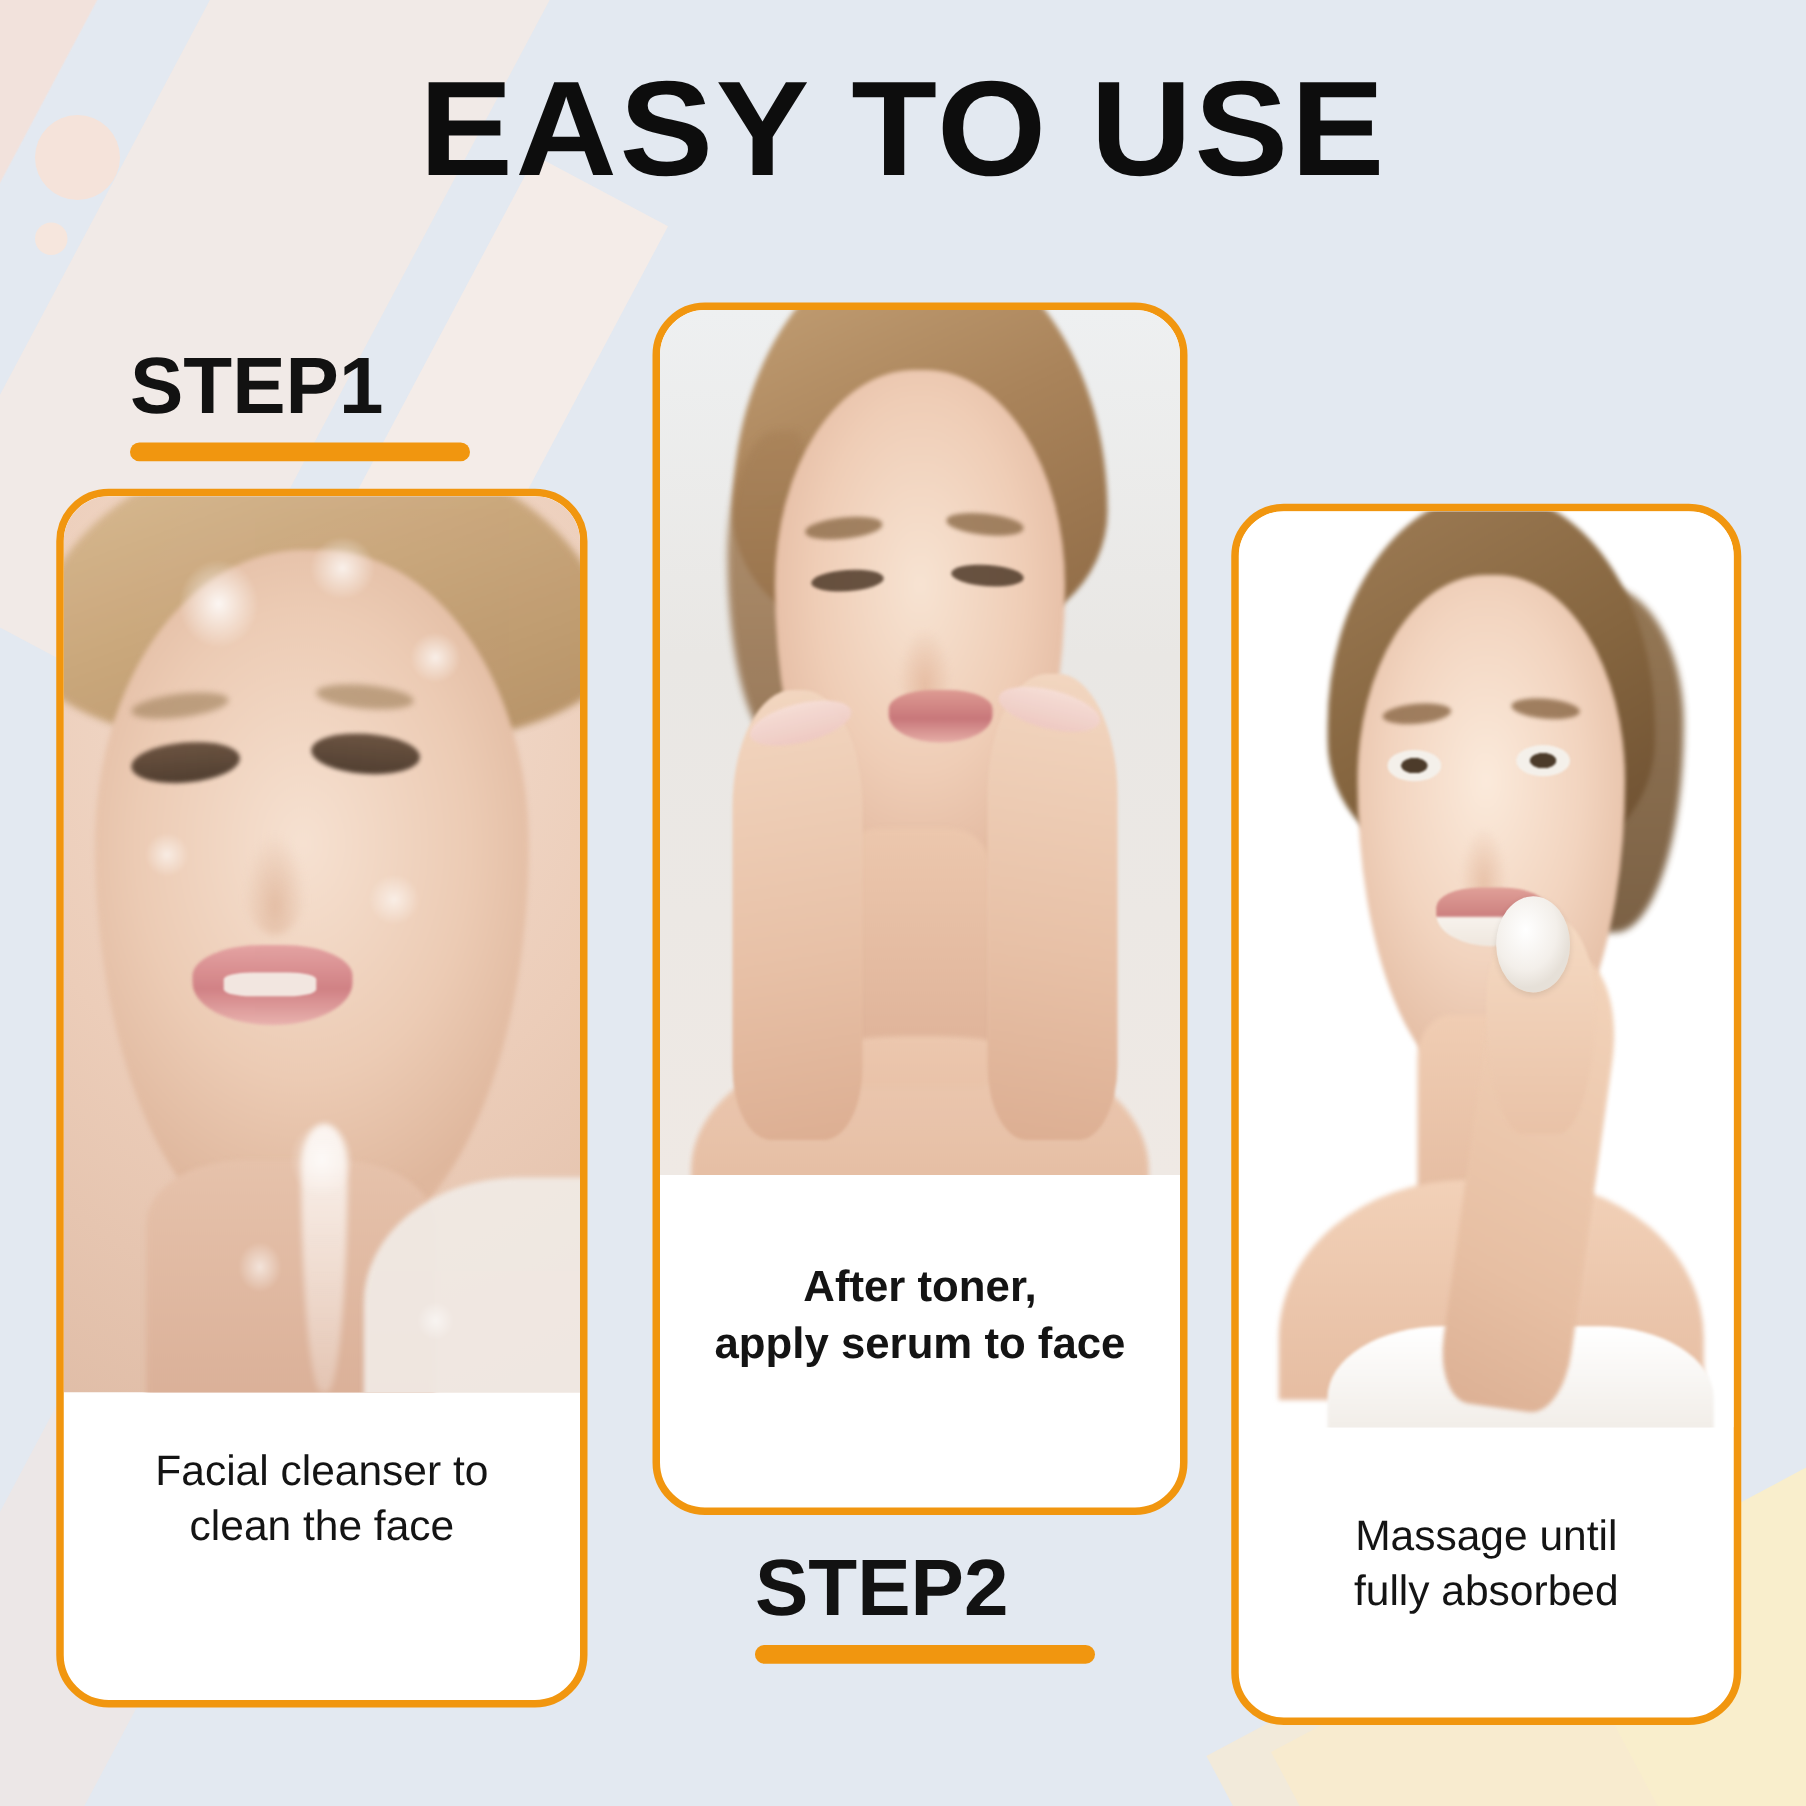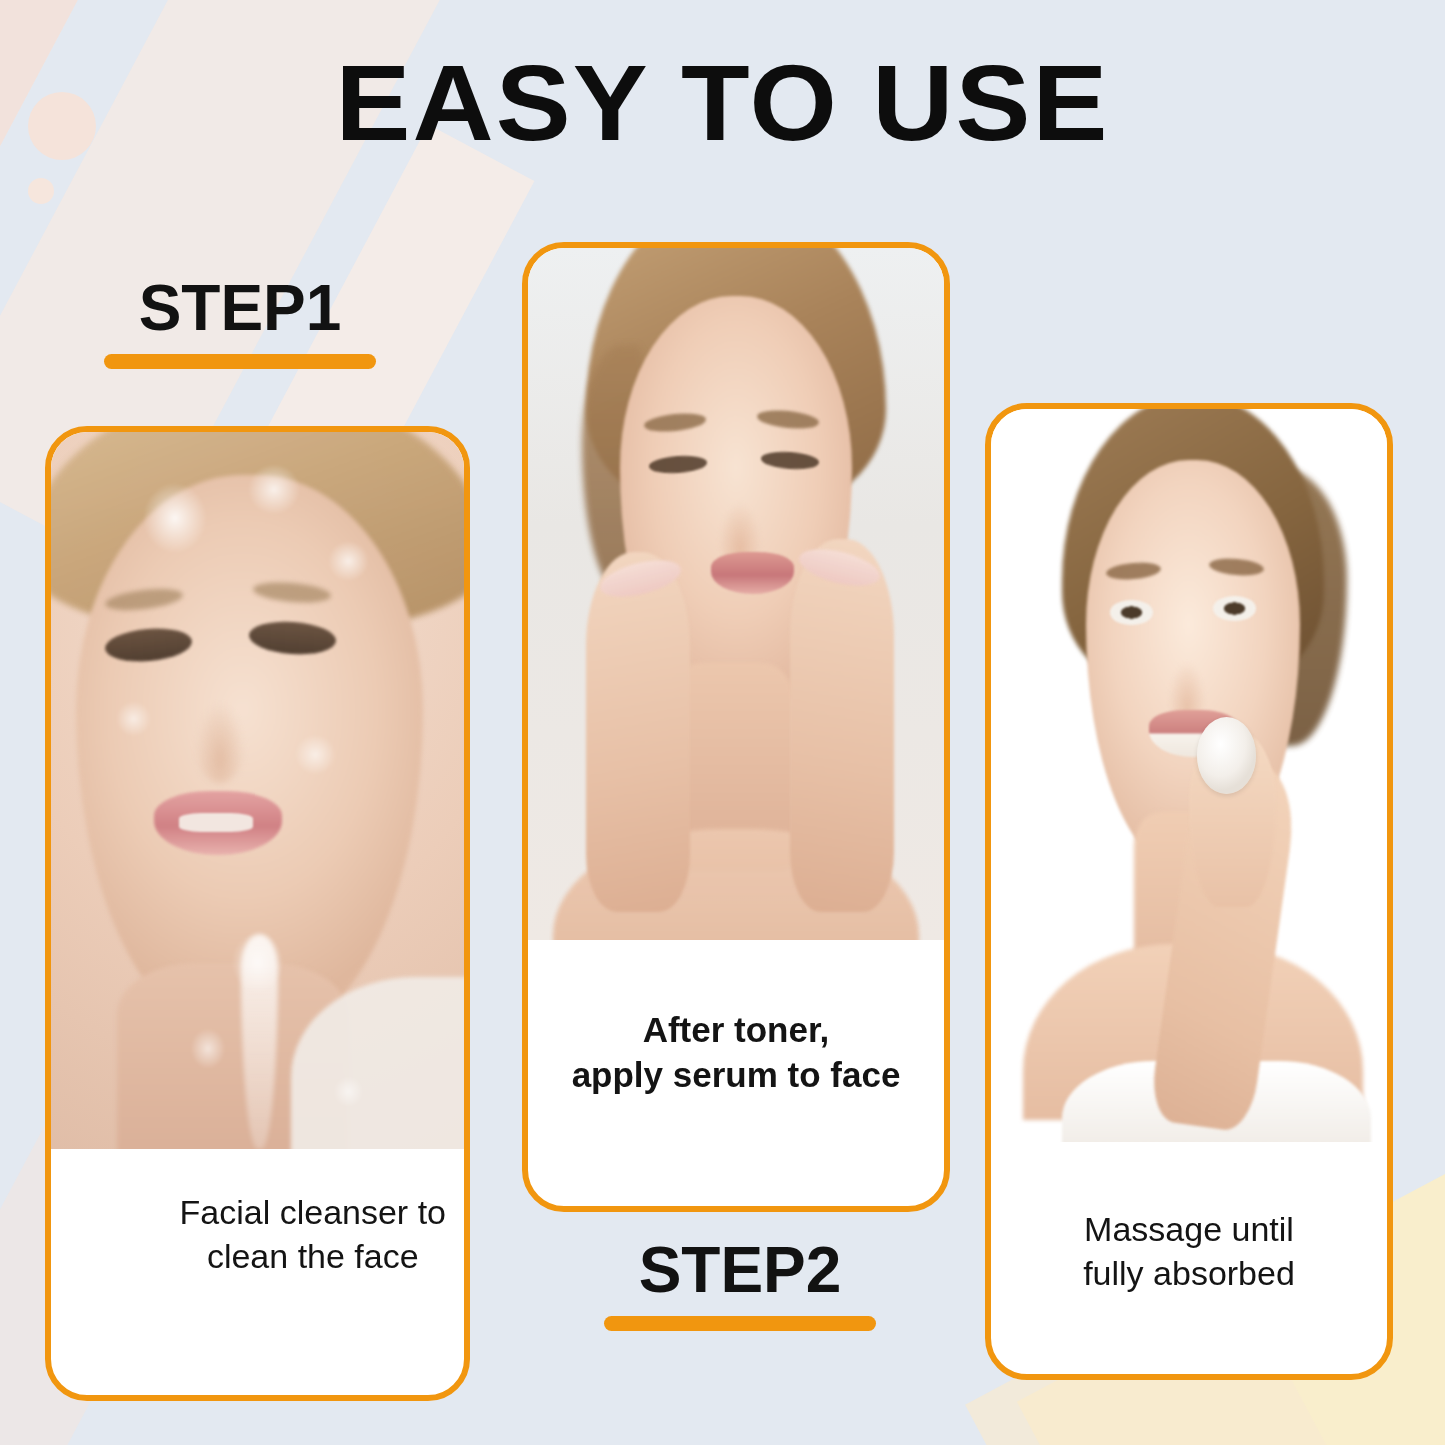--- a/index.html
+++ b/index.html
@@ -107,21 +107,21 @@
     font-size: 108px;
     letter-spacing: 2px;
     color: #0d0d0d;
     line-height: 1.05;
     transform: scaleX(1.04);
   }
 
   
   .step-label {
     position: absolute;
-    text-align: center;
+    text-align: left;
     font-family: "Liberation Sans", sans-serif;
   }
   .step-label .step-text {
     display: block;
     font-weight: 700;
     font-size: 64px;
     line-height: 1.0;
     color: #121212;
     letter-spacing: 0px;
   }
@@ -141,21 +141,21 @@
   .card {
     position: absolute;
     background: #ffffff;
     border: 6px solid #f1960f;
     border-radius: 42px;
     overflow: hidden;
     box-sizing: border-box;
     display: flex;
     flex-direction: column;
   }
-  .card-1 { left: 45px;  top: 426px; width: 425px; height: 975px; align-items: flex-end; }
+  .card-1 { left: 45px;  top: 391px; width: 425px; height: 975px; }
   .card-2 { left: 522px; top: 242px; width: 428px; height: 970px; }
   .card-3 { left: 985px; top: 403px; width: 408px; height: 977px; }
 
   .card-photo {
     position: relative;
     width: 100%;
     overflow: hidden;
     flex: none;
   }
   .card-1 .card-photo { height: 717px; }

